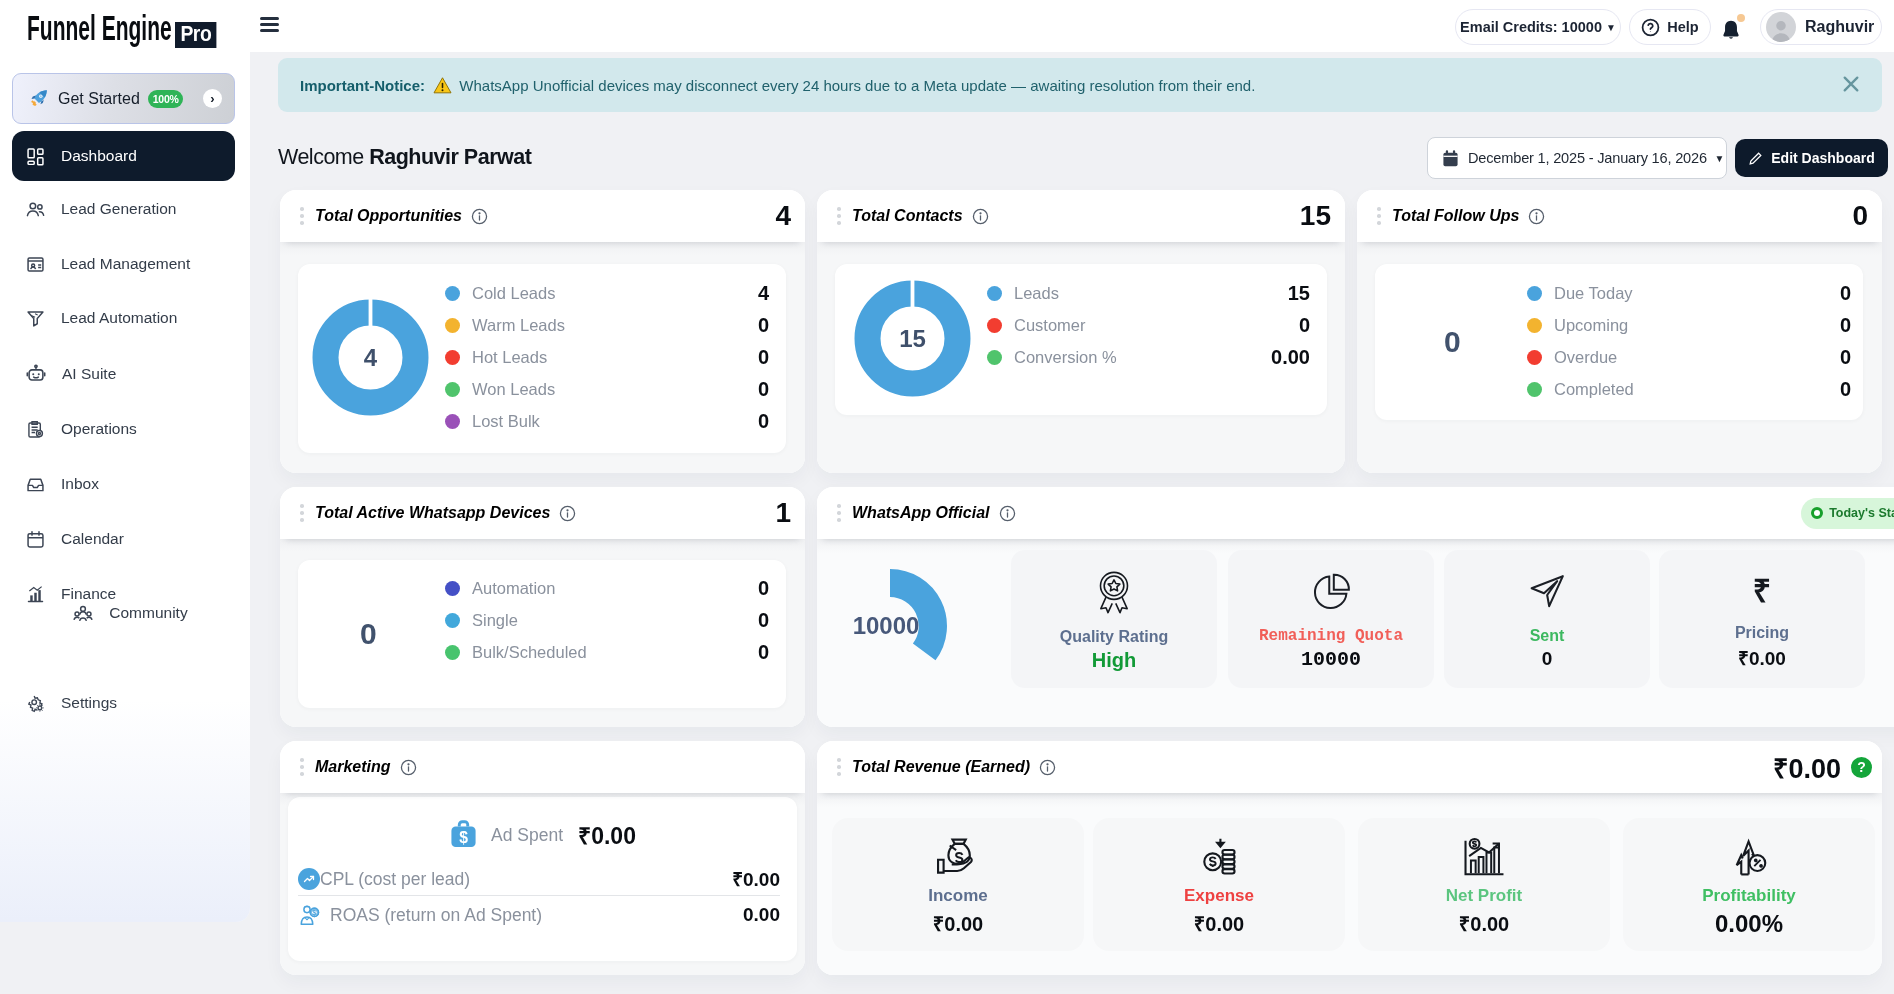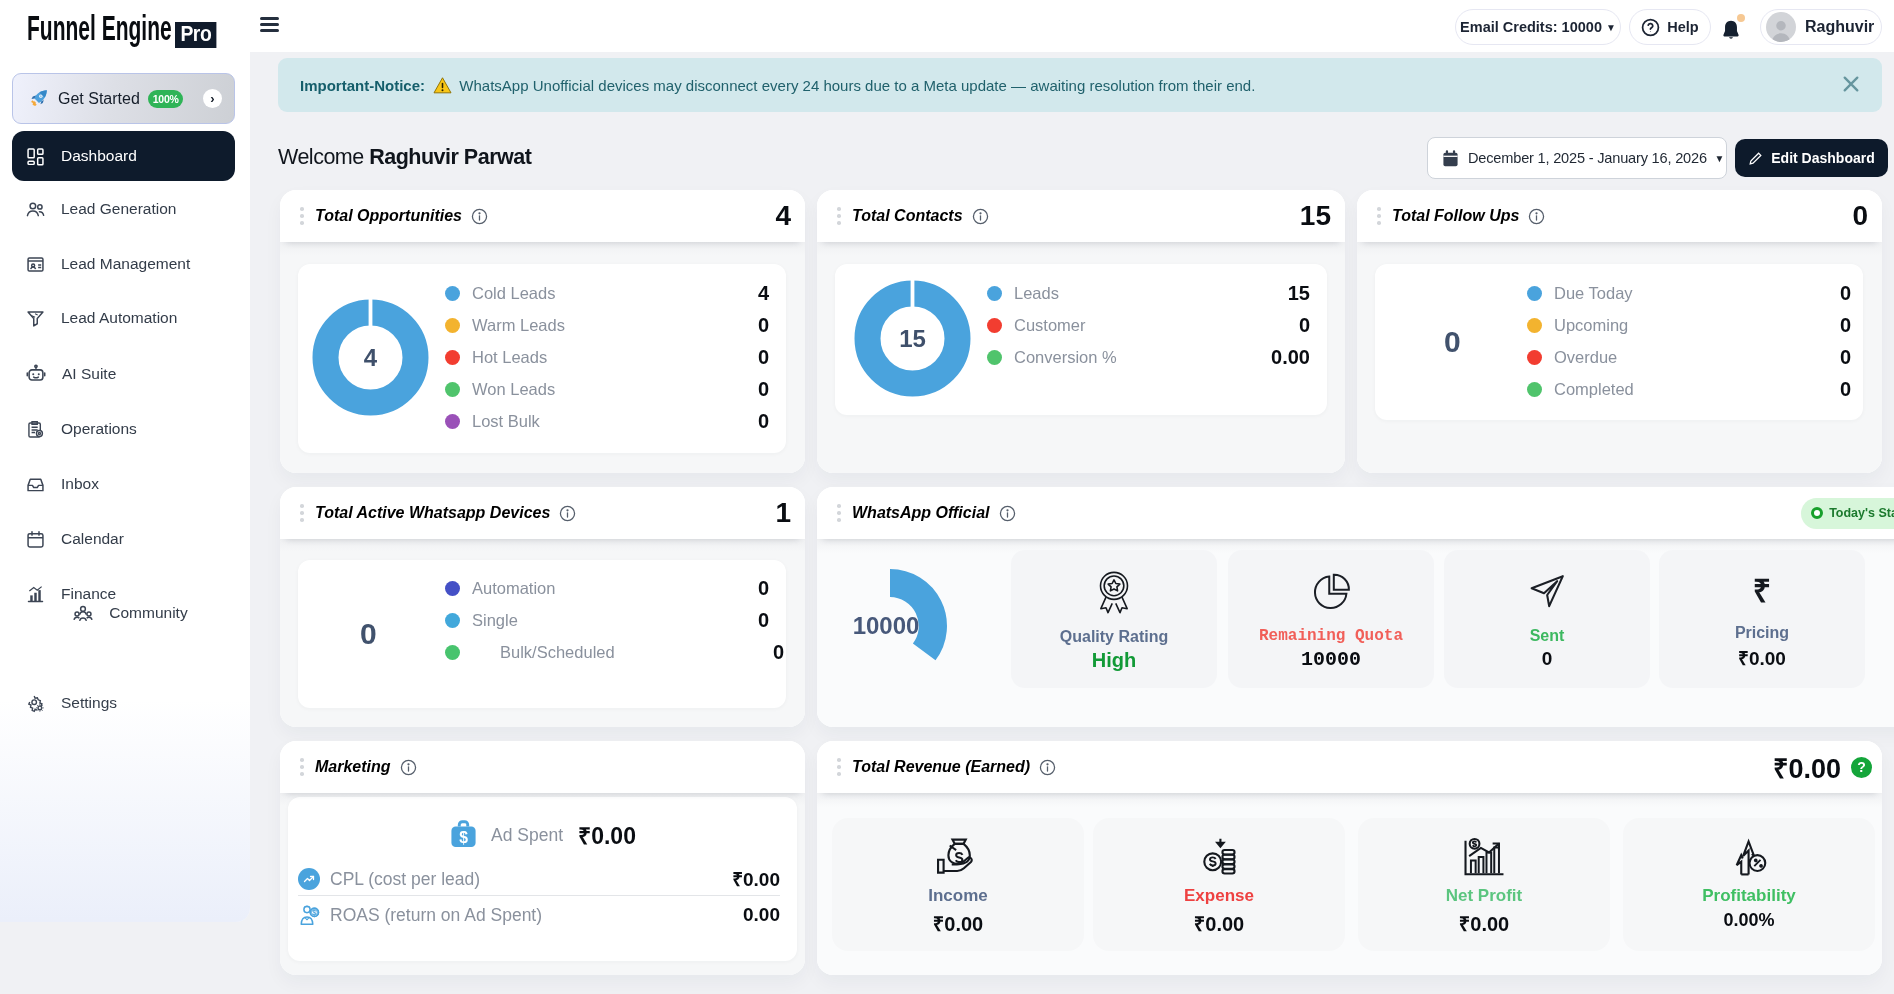--- a/index.html
+++ b/index.html
@@ -354,21 +354,21 @@
       <div class="legrow" style="left:147px; top:12px; right:17px;">
           <span class="dot" style="background:#4450c6;"></span>
           <span class="lab">Automation</span>
           <span class="val">0</span>
         </div>
       <div class="legrow" style="left:147px; top:44px; right:17px;">
           <span class="dot" style="background:#42a8db;"></span>
           <span class="lab">Single</span>
           <span class="val">0</span>
         </div>
-      <div class="legrow" style="left:147px; top:76px; right:2px;gap:28px;">
+      <div class="legrow" style="left:147px; top:76px; right:17px;">
           <span class="dot" style="background:#48c46e;"></span>
           <span class="lab">Bulk/Scheduled</span>
           <span class="val">0</span>
         </div>
     </div>
   </div>
 
   <div class="card" style="left:567px; top:435px; width:1122px; height:240px;">
     <div class="chead light">
         <span class="dots">
@@ -456,21 +456,21 @@
       <span style="font-size:17.5px; color:#8a919d; margin:0 15px 0 13px;">Ad Spent</span>
       <span style="font-size:23px; font-weight:bold; color:#0a0d12;">₹0.00</span>
     </div>
     <div style="position:absolute; left:18px; top:126px; right:25px; height:24px; display:flex; align-items:center;">
       <span style="width:22px; height:22px; border-radius:50%; background:#4aa3dd; display:inline-flex; align-items:center; justify-content:center;">
         <svg width="12" height="12" viewBox="0 0 24 24" fill="none" stroke="#fff" stroke-width="2.6" stroke-linecap="round" stroke-linejoin="round">
             <path d="M3 17l6-6 4 4 8-8"></path>
             <path d="M15 7h6v6"></path>
           </svg>
       </span>
-      <span style="font-size:17.5px; color:#8a919d; margin-left:10px;">CPL (cost per lead)</span>
+      <span style="font-size:17.5px; color:#8a919d; ">CPL (cost per lead)</span>
       <span style="font-size:19px; font-weight:bold; color:#0a0d12; margin-left:auto;">₹0.00</span>
     </div>
     <div style="position:absolute; left:18px; top:154px; right:25px; border-top:1px solid #e3e5e8;"></div>
     <div style="position:absolute; left:18px; top:162px; right:25px; height:24px; display:flex; align-items:center;">
       <svg width="24" height="24" viewBox="0 0 24 24" fill="none" stroke="#4aa3dd" stroke-width="1.5">
           <circle cx="9" cy="6.6" r="3.1"></circle>
           <path d="M5.9 4.5c.8-1 1.9-1.5 3.1-1.5s2.3.5 3.1 1.5" stroke-width="1.2"></path>
           <path d="M3.2 21.3c.2-4.5 2.5-7.2 5.8-7.2s5.6 2.7 5.8 7.2z" stroke-linejoin="round"></path>
           <path d="M7 14.6l2 2.2 2-2.2" stroke-width="1.1"></path>
           <circle cx="16.4" cy="9.4" r="4.1" fill="#fff"></circle>
@@ -547,16 +547,16 @@
       <div class="ic" style="margin-top:17px; height:44px;">
         <svg width="45" height="44" viewBox="0 0 24 24" fill="none" stroke="#15191f" stroke-width="1.15">
             <path d="M11.5 21.5V8.5l-3 3 3-8 3 8-1.2-1.2"></path>
             <path d="M7.5 21.5v-7l-2.5 2 2.5-5.5.8 1.8"></path>
             <path d="M7.5 21.5h4"></path>
             <circle cx="16.3" cy="15.3" r="4.3"></circle>
             <path d="M14.6 17l3.4-3.4M14.9 13.9a.5.5 0 1 0 0-.1zM17.8 16.9a.5.5 0 1 0 0-.1z" stroke-width="1.05"></path>
           </svg>
       </div>
       <div class="lab" style="color:#3fbf63; font-size:17px; margin-top:7px;">Profitability</div>
-      <div class="val" style="font-size:18px; margin-top:4px;">0.00%</div>
+      <div class="val" style="font-size:24px; margin-top:4px;">0.00%</div>
     </div>
   </div>
 </div>
 
 </body></html>

